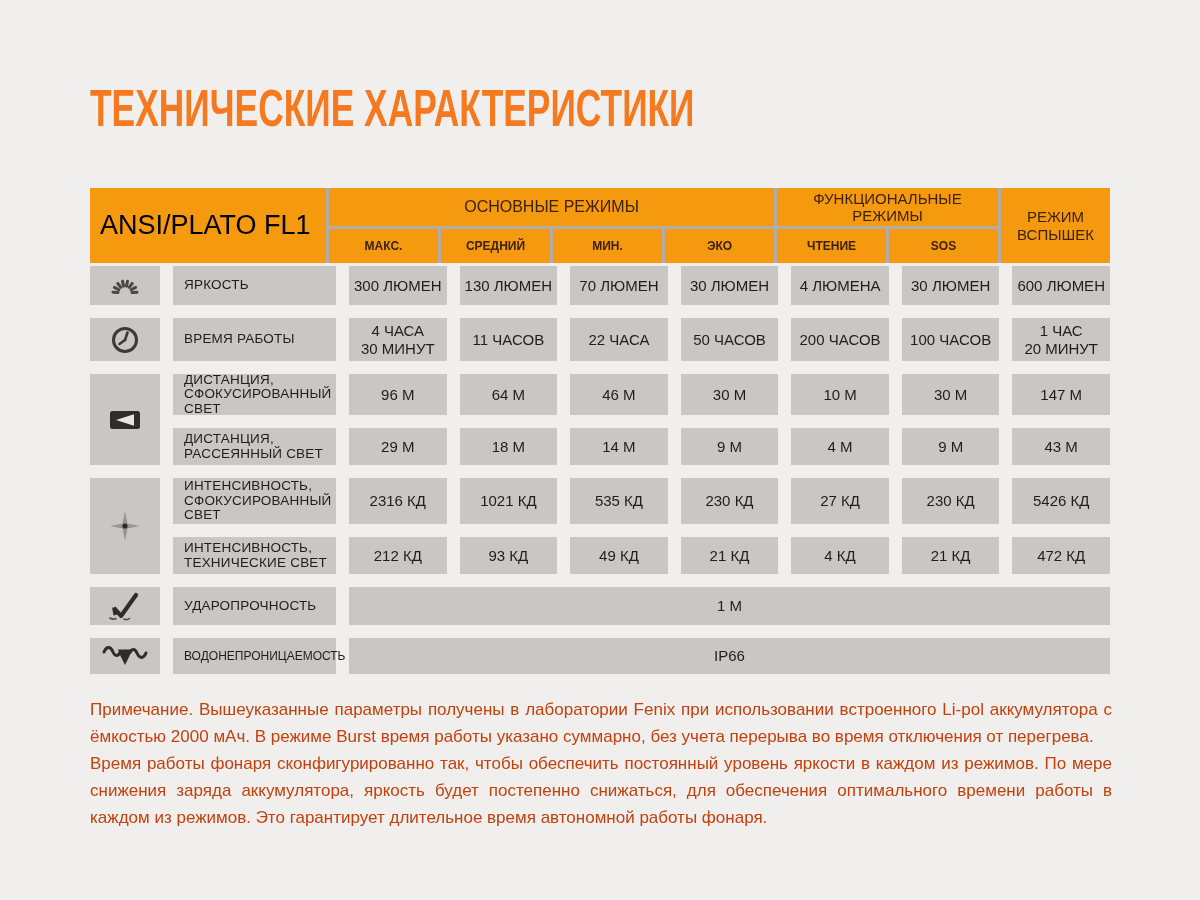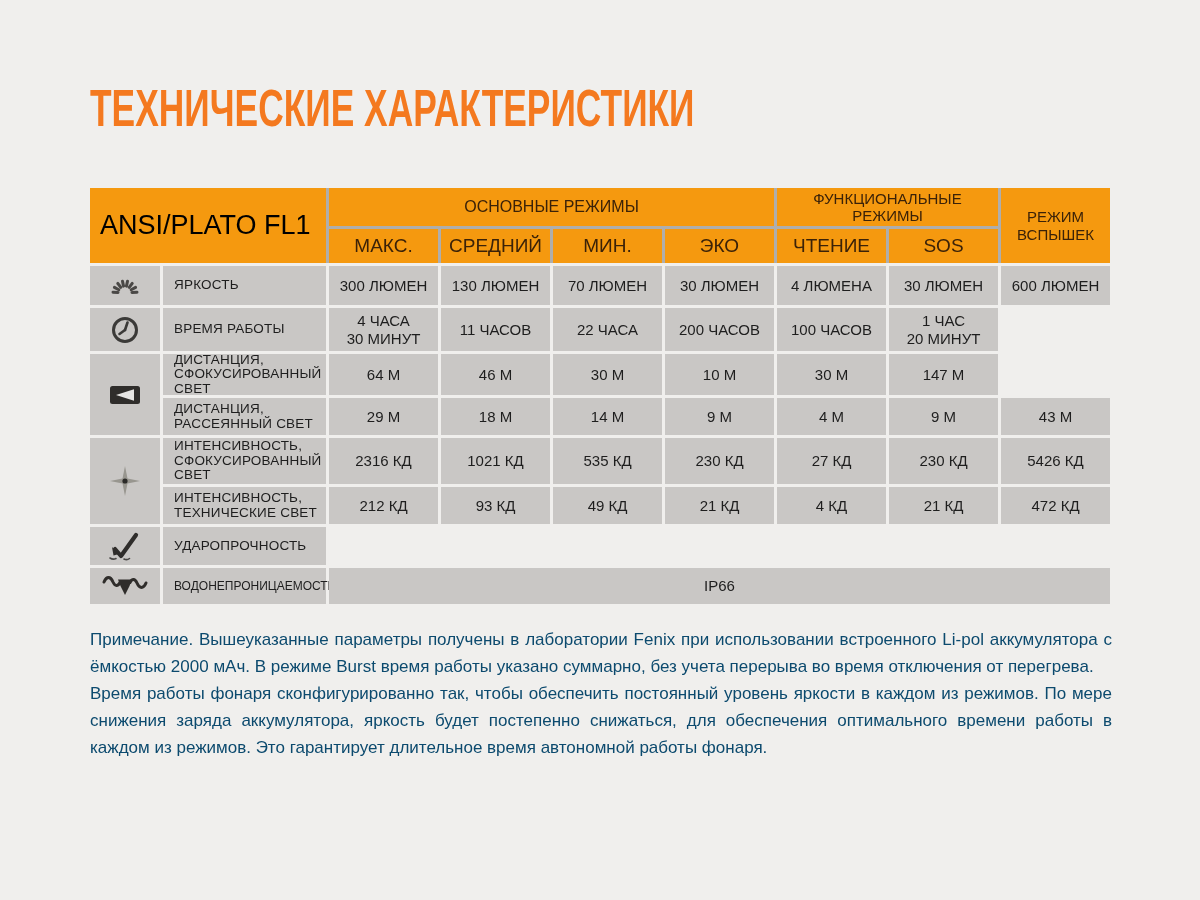--- a/index.html
+++ b/index.html
@@ -42,29 +42,29 @@
   .corner{
     grid-column:1;grid-row:1/3;
     justify-content:flex-start;
     padding-left:10px;
     font-size:27px;
     color:#000000;
   }
   .g-main{grid-column:2/6;grid-row:1;font-size:16px;}
   .g-func{grid-column:6/8;grid-row:1;font-size:15px;line-height:1.15;}
   .g-burst{grid-column:8;grid-row:1/3;font-size:15px;line-height:1.2;}
-  .sub{font-size:19px;grid-row:2;}
+  .sub{font-size:12px;grid-row:2;font-weight:bold;}
   .c2{grid-column:2}.c3{grid-column:3}.c4{grid-column:4}
   .c5{grid-column:5}.c6{grid-column:6}.c7{grid-column:7}
 
   .tbody{
     display:grid;
     grid-template-columns:70px 163px repeat(7,1fr);
     grid-template-rows:39px 43px 41px 37px 46px 37px 38px 36px;
-    gap:3px;
+    gap:13px;
     margin-top:3px;
   }
   .bcell{
     background:#C9C7C5;
     display:flex;align-items:center;justify-content:center;
   }
   .icon-cell{grid-column:1;}
   .span2r{grid-row:span 2;}
   .label-cell{
     grid-column:2;
@@ -86,21 +86,21 @@
 
   .icon{display:block;}
 
   
   .notes{
     width:1022px;
     margin-top:22px;
     font-size:17px;
     line-height:27px;
     text-align:justify;
-    color:#0c4a6e;
+    color:#c2410c;
   }
   .notes p{margin:0;}
 </style>
 </head>
 <body>
 
 <div class="page">
 
   <h1 class="title">ТЕХНИЧЕСКИЕ ХАРАКТЕРИСТИКИ</h1>
 
@@ -149,32 +149,34 @@
           <circle cx="17" cy="16" r="11.5" fill="none" stroke="#3B3A38" stroke-width="3"></circle>
           <line x1="17" y1="16" x2="19.5" y2="8.5" stroke="#3B3A38" stroke-width="2.6" stroke-linecap="round"></line>
           <line x1="17" y1="16" x2="11.5" y2="20" stroke="#3B3A38" stroke-width="2.6" stroke-linecap="round"></line>
         </svg>
       </div>
       <div class="bcell label-cell">ВРЕМЯ РАБОТЫ</div>
       <div class="bcell value-cell">4 ЧАСА
 30 МИНУТ</div>
       <div class="bcell value-cell">11 ЧАСОВ</div>
       <div class="bcell value-cell">22 ЧАСА</div>
+      <div class="bcell value-cell">50 ЧАСОВ</div>
       <div class="bcell value-cell">200 ЧАСОВ</div>
       <div class="bcell value-cell">100 ЧАСОВ</div>
       <div class="bcell value-cell">1 ЧАС
 20 МИНУТ</div>
 
       <div class="bcell icon-cell span2r">
         <svg class="icon" width="36" height="26" viewBox="0 0 36 26">
           <rect x="3" y="4" width="30" height="18" rx="2.5" fill="#2F2D2B"></rect>
           <polygon points="9,13 27,7.2 27,18.8" fill="#E6E5E3"></polygon>
         </svg>
       </div>
       <div class="bcell label-cell">ДИСТАНЦИЯ, СФОКУСИРОВАННЫЙ СВЕТ</div>
+      <div class="bcell value-cell">96 М</div>
       <div class="bcell value-cell">64 М</div>
       <div class="bcell value-cell">46 М</div>
       <div class="bcell value-cell">30 М</div>
       <div class="bcell value-cell">10 М</div>
       <div class="bcell value-cell">30 М</div>
       <div class="bcell value-cell">147 М</div>
 
       <div class="bcell label-cell">ДИСТАНЦИЯ, РАССЕЯННЫЙ СВЕТ</div>
       <div class="bcell value-cell">29 М</div>
       <div class="bcell value-cell">18 М</div>
@@ -215,20 +217,21 @@
 
       <div class="bcell icon-cell">
         <svg class="icon" width="38" height="32" viewBox="0 0 38 32">
           <path d="M9,19 L15,26 L30,5" fill="none" stroke="#2F2D2B" stroke-width="4.2" stroke-linecap="round" stroke-linejoin="round"></path>
           <polygon points="6,17 13,24 7.5,25.5" fill="#2F2D2B"></polygon>
           <path d="M4,28 q3,2 6,0.5" fill="none" stroke="#4A4846" stroke-width="1.6" stroke-linecap="round"></path>
           <path d="M18,29 q3,1.5 5.5,-0.5" fill="none" stroke="#4A4846" stroke-width="1.6" stroke-linecap="round"></path>
         </svg>
       </div>
       <div class="bcell label-cell">УДАРОПРОЧНОСТЬ</div>
+      <div class="bcell value-cell spanvals">1 М</div>
 
       <div class="bcell icon-cell">
         <svg class="icon" width="46" height="26" viewBox="0 0 46 26">
           <path d="M2,9 c2.5,-6 6.5,-6 9,0 c2,4.5 5,4.5 7,0.5" fill="none" stroke="#2F2D2B" stroke-width="3" stroke-linecap="round"></path>
           <path d="M28,9.5 c2,-4 5,-4 7,0.5 c2.5,6 6.5,6 9,0" fill="none" stroke="#2F2D2B" stroke-width="3" stroke-linecap="round"></path>
           <polygon points="16,6.5 30,6.5 27.5,13 23,22 18.5,13" fill="#2F2D2B"></polygon>
         </svg>
       </div>
       <div class="bcell label-cell label-sm">ВОДОНЕПРОНИЦАЕМОСТЬ</div>
       <div class="bcell value-cell spanvals">IP66</div>

